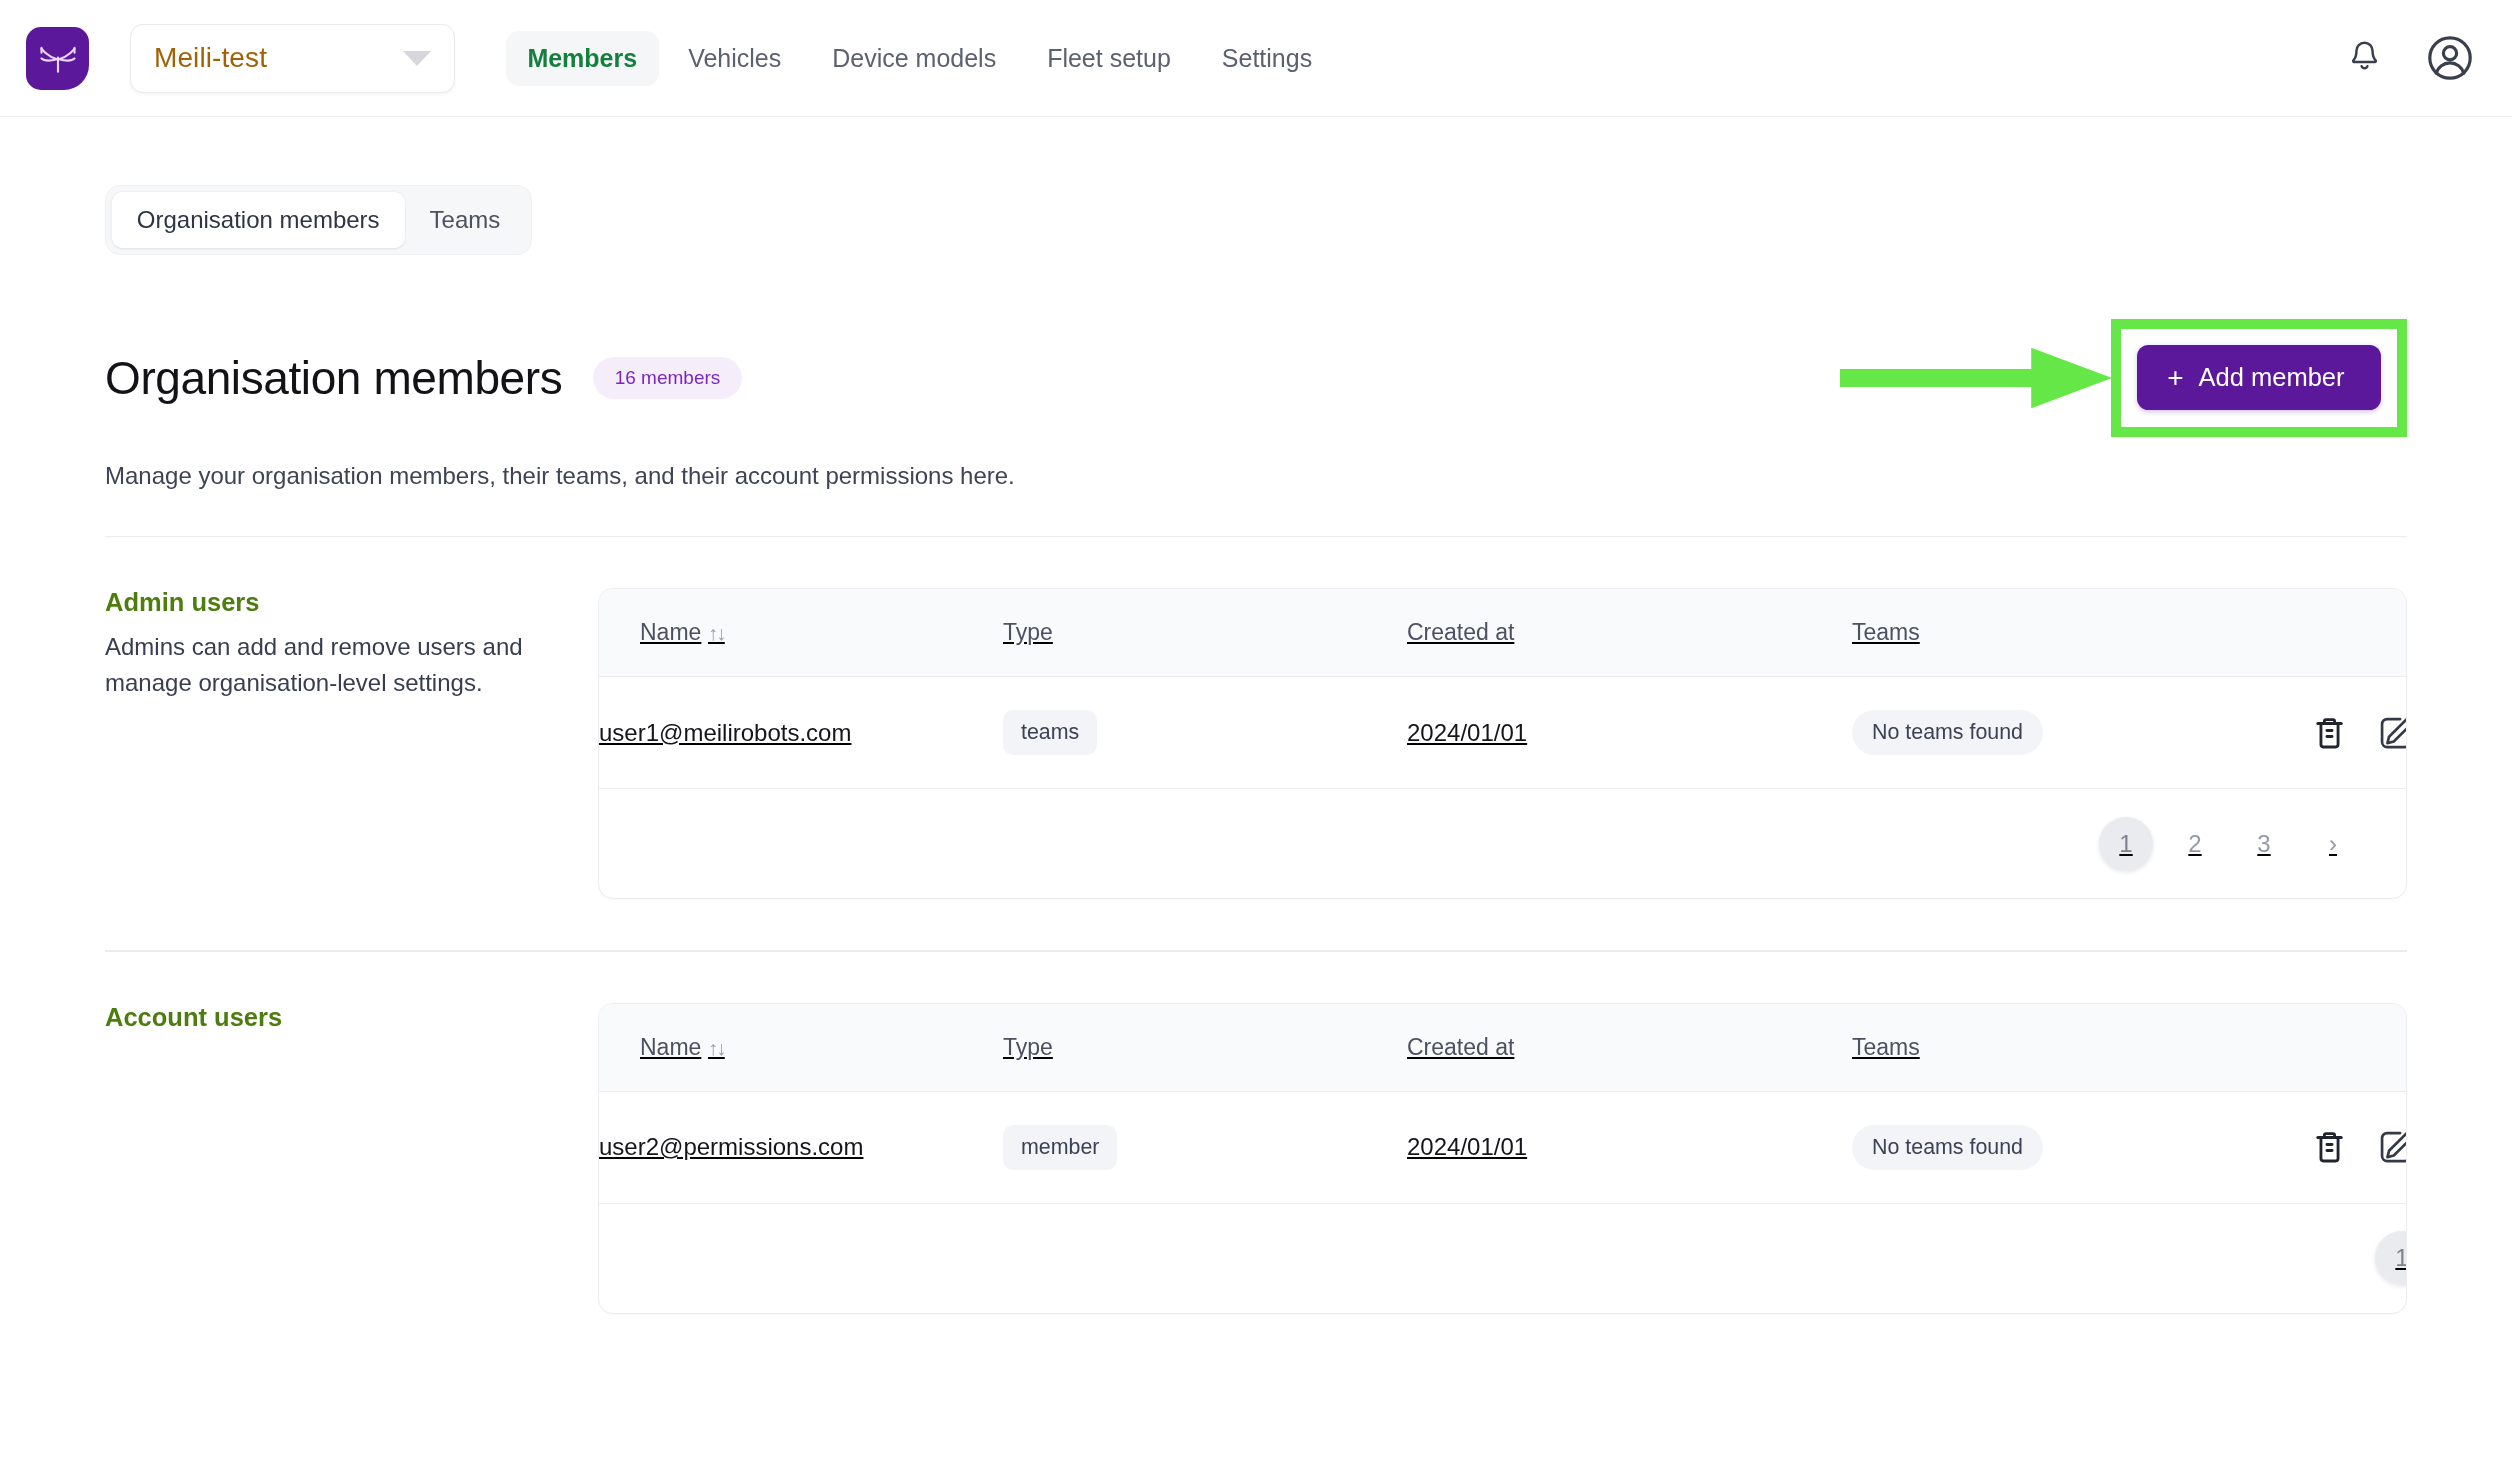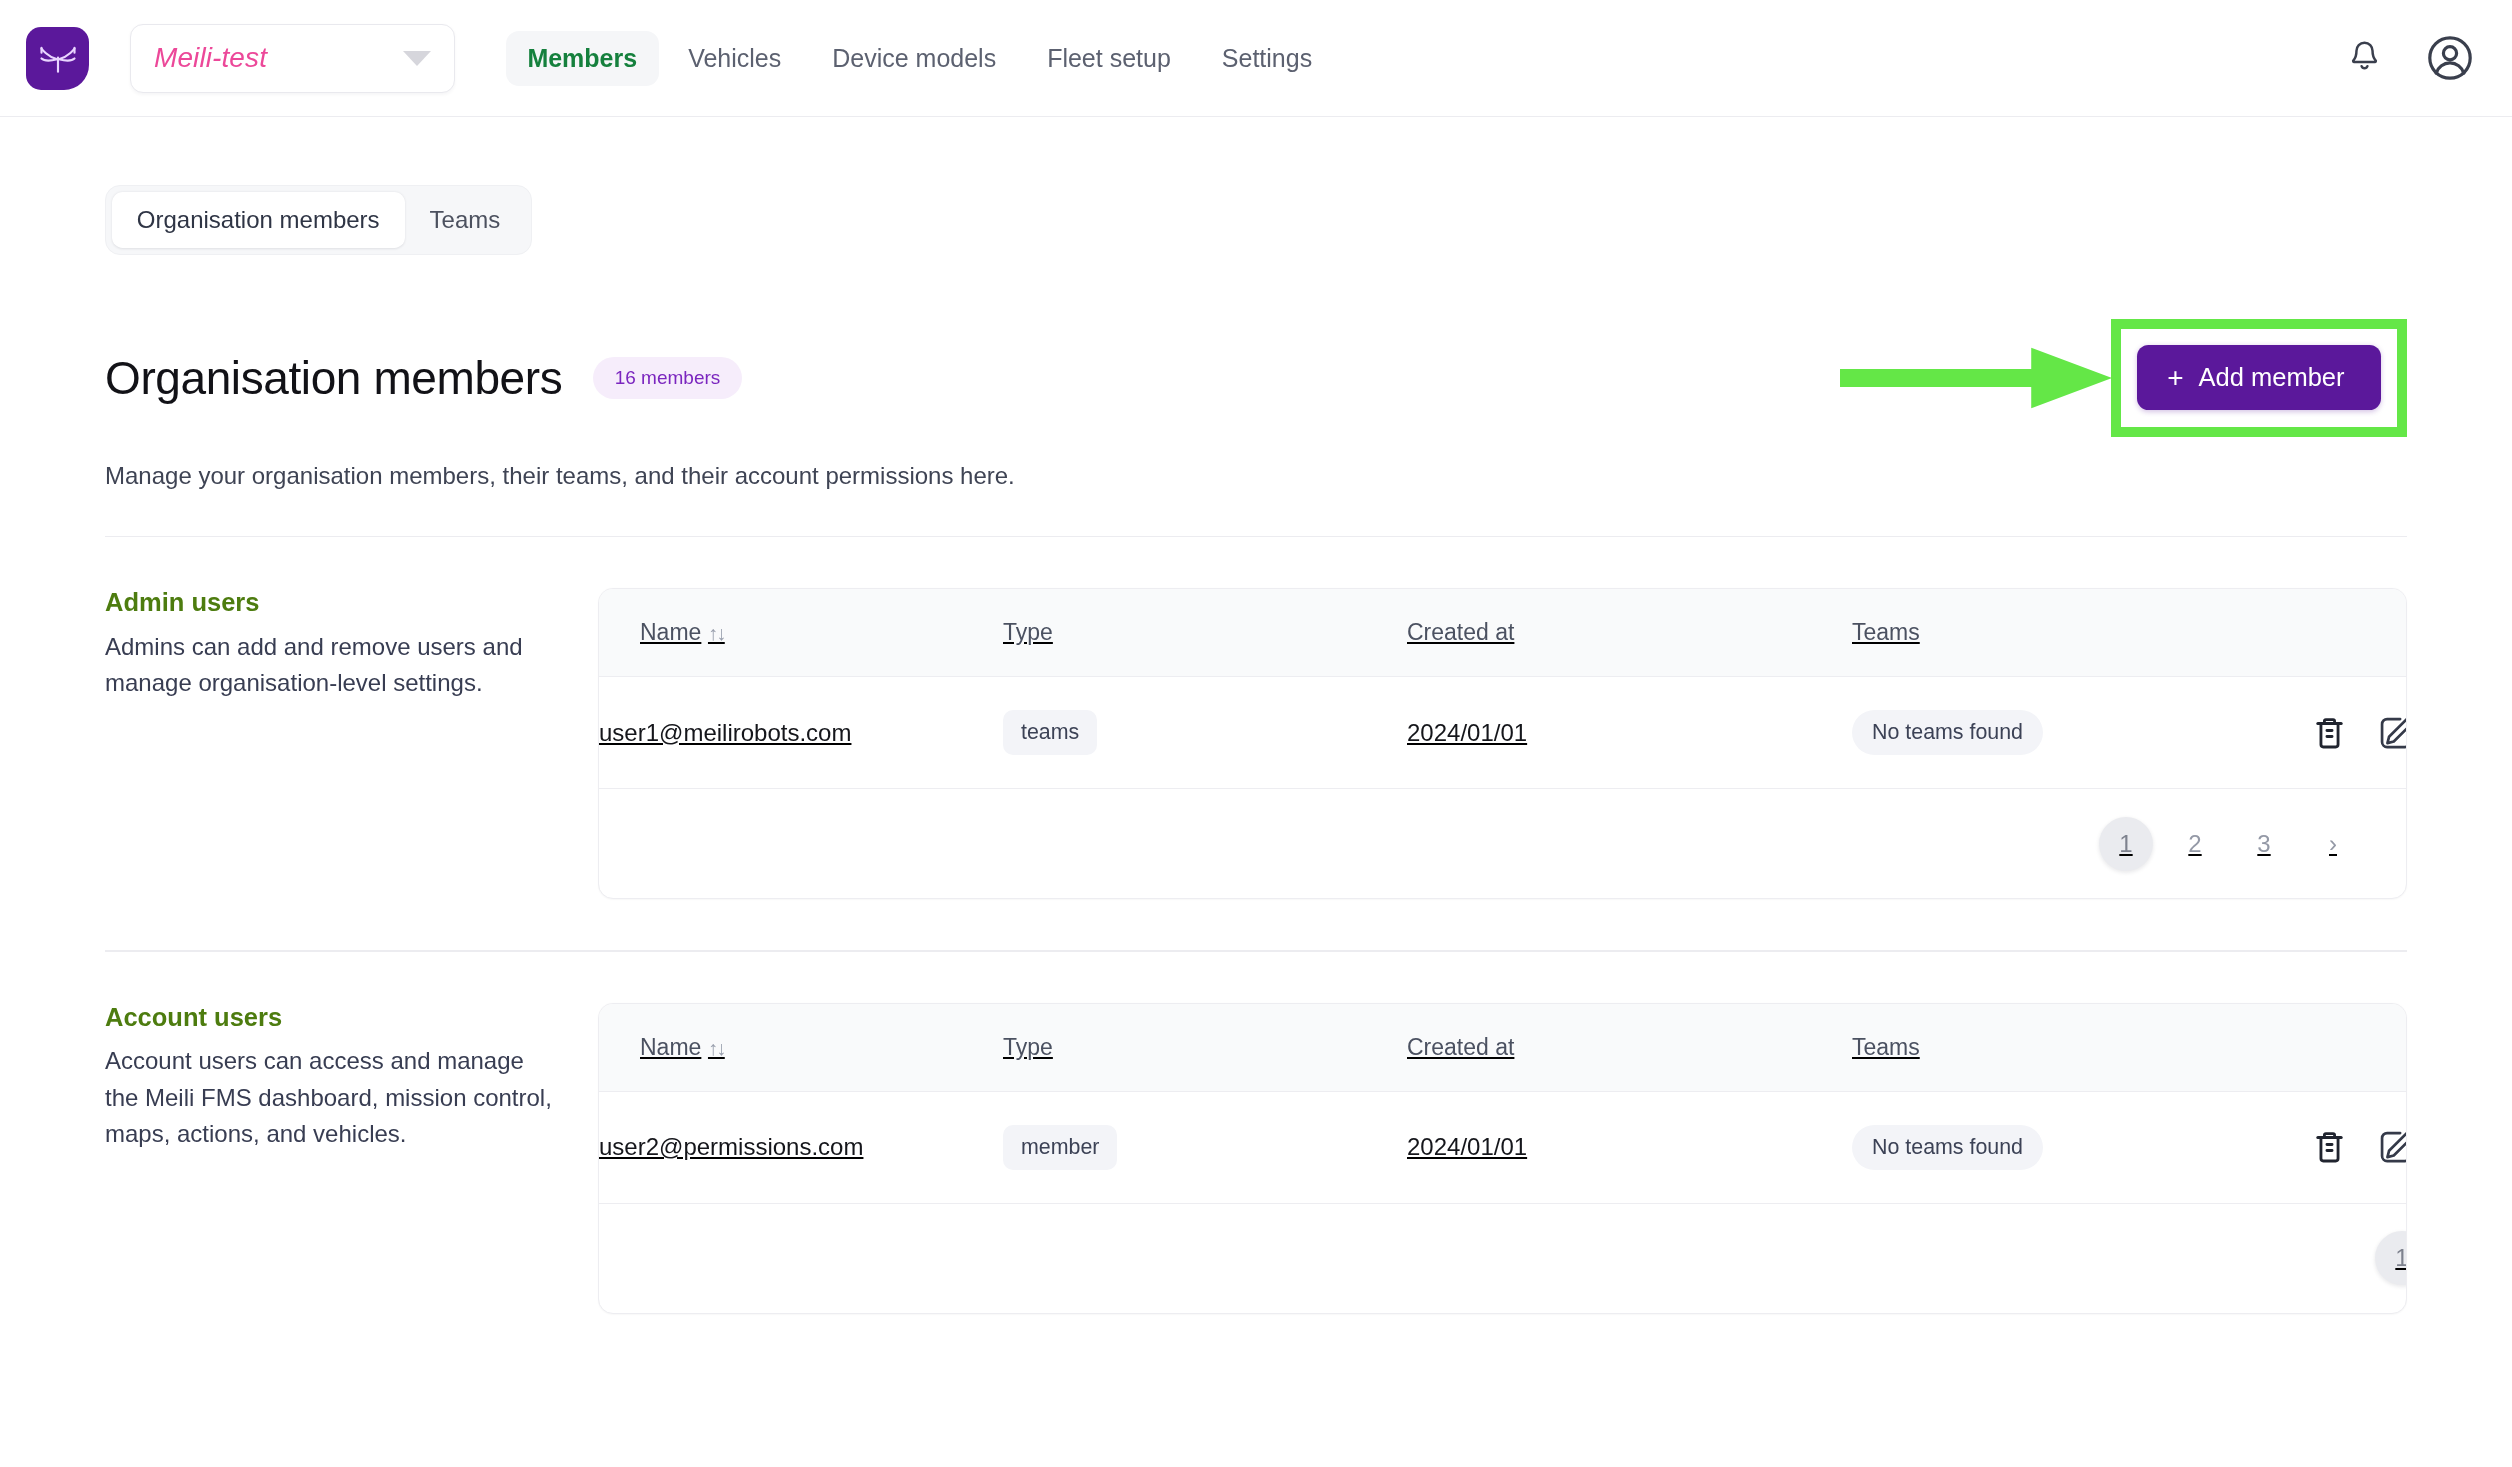--- a/index.html
+++ b/index.html
@@ -37,23 +37,22 @@
     border-radius: 13px;
     background: #fff;
     display: flex; align-items: center;
     padding: 0 23px;
     box-shadow: 0 1.6px 3.3px rgba(16,24,40,.04);
     cursor: pointer;
   }
   .org-select .org-name {
     flex: 1;
     font-size: 28px;
-    color: #ec4899;
+    color: #a16207;
     letter-spacing: 0.1px;
-    font-style: italic;
   }
   .caret {
     width: 0; height: 0;
     border-left: 14px solid transparent;
     border-right: 14px solid transparent;
     border-top: 15px solid #d6d6dc;
   }
 
   .nav {
     display: flex; align-items: center;
@@ -403,21 +402,20 @@
       </div>
     </div>
   </div>
 
   <div class="hr" style="margin-top:51px;"></div>
 
   
   <div class="section">
     <div class="sec-aside">
       <div class="sec-title">Account users</div>
-      <div class="sec-desc">Account users can access and manage the Meili FMS dashboard, mission control, maps, actions, and vehicles.</div>
     </div>
 
     <div class="card">
       <table class="tbl">
         <thead>
           <tr>
             <th class="col-name">
               <span>Name</span><span class="sort-arrows">↑↓</span>
             </th>
             <th class="col-type">Type</th>

